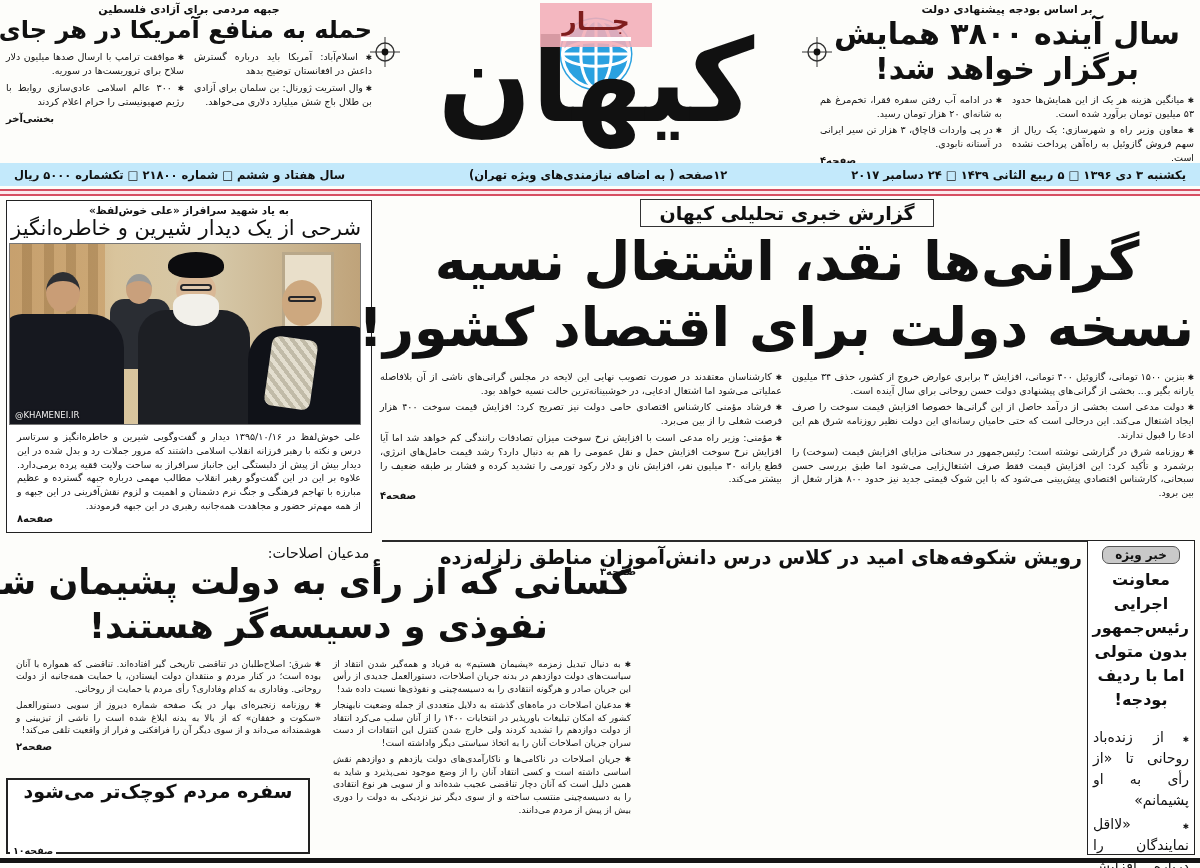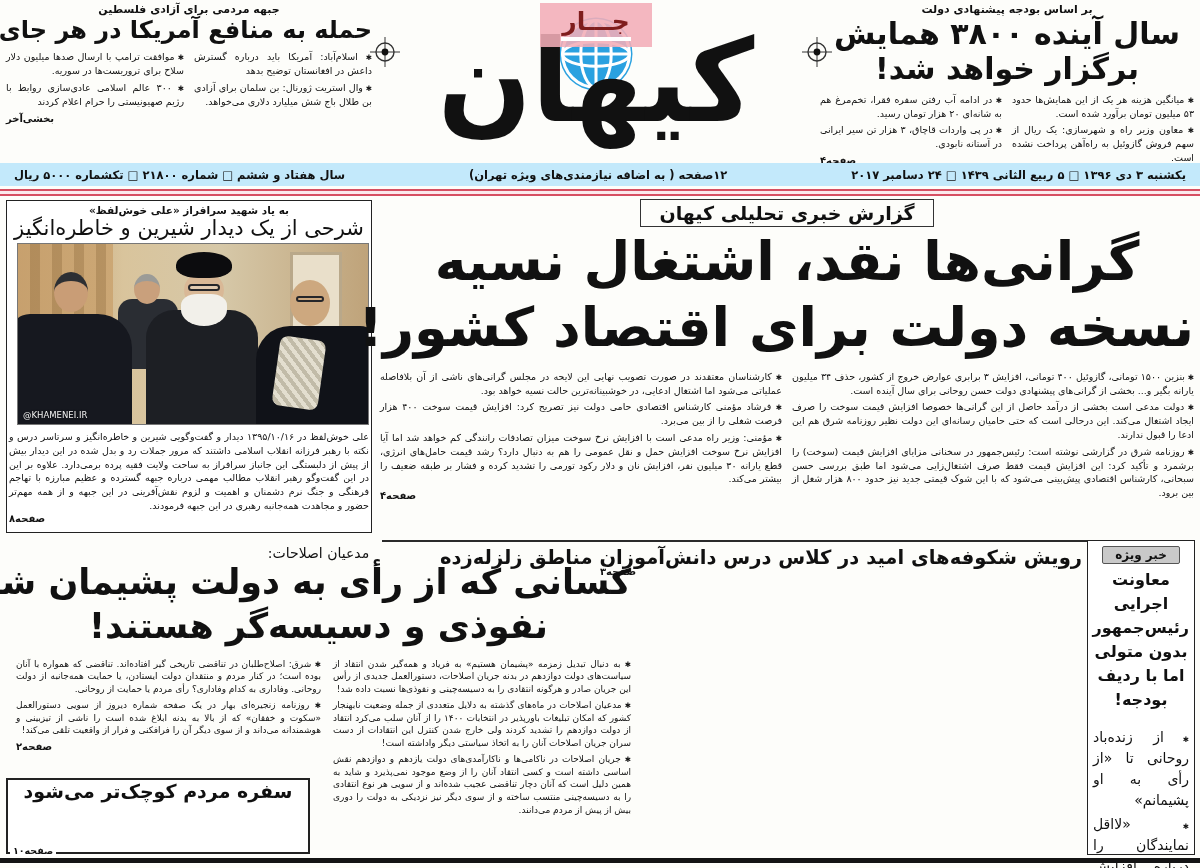--- a/index.html
+++ b/index.html
@@ -32,21 +32,21 @@
             display:flex;align-items:center;justify-content:space-between;padding:0 14px;
             box-sizing:border-box;font-size:11.5px;font-weight:bold;}
   .redline{position:absolute;left:0;top:189px;width:1200px;height:3px;background:#fbe9ec;
            border-top:2px solid #d64f62;border-bottom:2px solid #d64f62;}
   .blackbar{position:absolute;left:0;top:858px;width:1200px;height:5px;background:#14141-4;background:#141414;}
   .rule{position:absolute;background:#2a2a2a;}
   
   .boxed{border:1.5px solid #222;box-sizing:border-box;background:#fff;}
   .kicker-box{display:table;margin:0 auto;border:1px solid #333;padding:2px 18px;
               font-size:19px;font-weight:bold;}
-  .badge{display:table;margin:0 auto;border:1px solid #555;background:#c9c9c9;border-radius:2px;
+  .badge{display:table;margin:0 auto;border:1px solid #555;background:#c9c9c9;border-radius:7px;
          padding:1px 12px;font-size:12px;font-weight:bold;}
   .badge.dark{background:#151515;color:#fff;border-color:#151515;}
   
   .photo{position:relative;overflow:hidden;border:1px solid #777;box-sizing:border-box;}
   .credit{position:absolute;left:5px;bottom:4px;color:#f2f2f2;font-size:8.5px;direction:ltr;
           z-index:9;text-shadow:0 0 2px rgba(0,0,0,.6);}
   .ph{position:absolute;}
   .crosshair{position:absolute;width:30px;height:30px;z-index:4;}
 </style>
 </head>
@@ -122,21 +122,21 @@
     </div>
   </section>
 
   <div class="dateline">
     <span>یکشنبه ۳ دی ۱۳۹۶ □ ۵ ربیع الثانی ۱۴۳۹ □ ۲۴ دسامبر ۲۰۱۷</span>
     <span>۱۲صفحه ( به اضافه نیازمندی‌های ویژه تهران)</span>
     <span>سال هفتاد و ششم □ شماره ۲۱۸۰۰ □ تکشماره ۵۰۰۰ ریال</span>
   </div>
   <div class="redline"></div>
 
-  <section class="abs boxed" style="left:6px;top:200px;width:366px;height:333px;padding:3px 2px;">
+  <section class="abs boxed" style="left:6px;top:200px;width:366px;height:333px;padding:3px 10px;">
     <div class="kicker" style="font-size:10.5px;">به یاد شهید سرافراز «علی خوش‌لفظ»</div>
     <div style="font-size:21px;font-weight:400;text-align:center;white-space:nowrap;letter-spacing:-0.5px;">شرحی از یک دیدار شیرین و خاطره‌انگیز</div>
     <div class="photo" style="width:352px;height:182px;margin-top:3px;">
       <div class="ph" style="left:0;top:0;right:0;bottom:0;background:linear-gradient(90deg,#b59268,#d9c49c 30%,#d6c8a8 58%,#bfa37a);"></div>
       <div class="ph" style="left:0;top:0;width:95px;height:100%;background:repeating-linear-gradient(90deg,#caa36f 0 12px,#b08a58 12px 22px);opacity:.85;"></div>
       <div class="ph" style="left:272px;top:8px;width:52px;height:112px;background:#e9dfca;border:3px solid #b9a88a;box-sizing:border-box;"></div>
       <div class="ph" style="left:100px;top:55px;width:60px;height:70px;background:#2a2d33;border-radius:14px 14px 0 0;"></div>
       <div class="ph" style="left:116px;top:30px;width:26px;height:30px;background:#c9a07c;border-radius:50%;border-top:7px solid #9b9b97;box-sizing:border-box;"></div>
       <div class="ph" style="left:-8px;top:70px;width:122px;height:112px;background:#16181f;border-radius:20px 34px 0 0;"></div>
       <div class="ph" style="left:36px;top:28px;width:34px;height:40px;background:#c99d76;border-radius:50%;border-top:9px solid #2d2f33;box-sizing:border-box;"></div>

